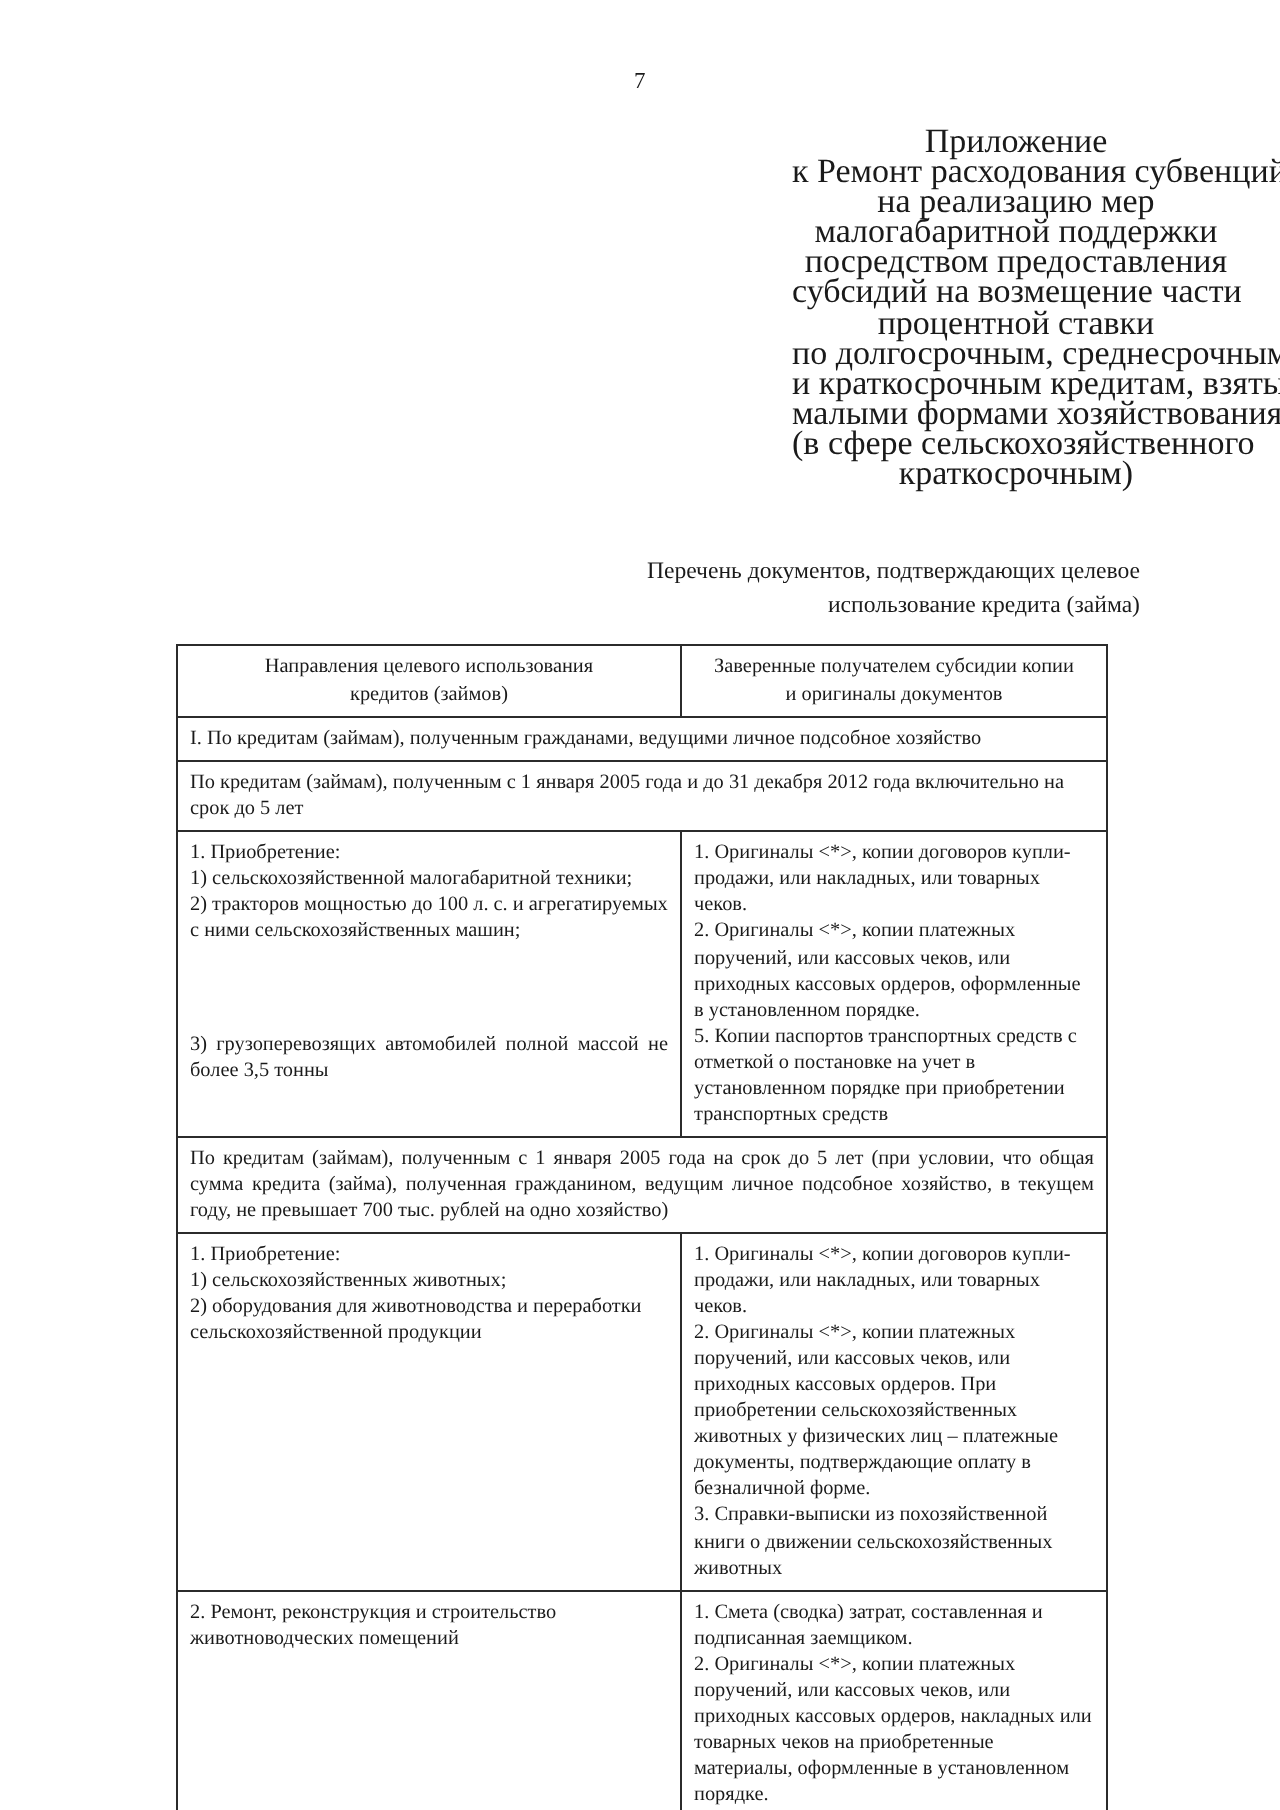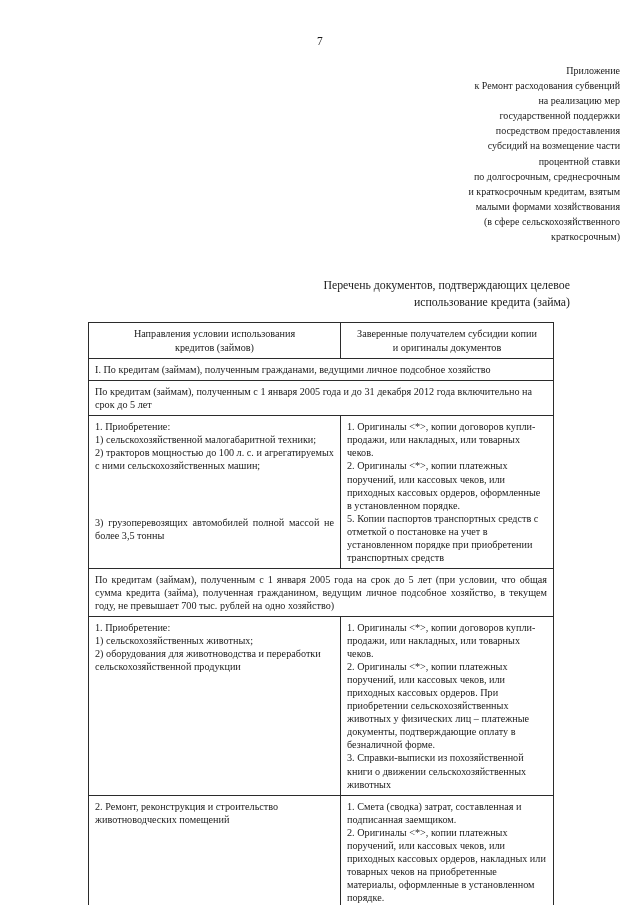--- a/index.html
+++ b/index.html
@@ -29,23 +29,23 @@
     text-align: center;
     font-size: 11.5px;
     line-height: 14px;
     letter-spacing: 0.2px;
   }
   .appendix-block {
     position: absolute;
     top: 63px;
     left: 396px;
     width: 224px;
-    font-size: 10px;
+    font-size: 17px;
     line-height: 15.1px;
-    text-align: right;
+    text-align: center;
   }
   .appendix-block div {
     white-space: nowrap;
   }
   .doc-title {
     position: absolute;
     top: 277px;
     left: 70px;
     width: 500px;
     text-align: right;
@@ -100,21 +100,21 @@
 <body>
 
 <div class="page">
 
   <div class="page-number">7</div>
 
   <div class="appendix-block">
     <div>Приложение</div>
     <div>к Ремонт расходования субвенций</div>
     <div>на реализацию мер</div>
-    <div>государственной поддержки</div>
+    <div>малогабаритной поддержки</div>
     <div>посредством предоставления</div>
     <div>субсидий на возмещение части</div>
     <div>процентной ставки</div>
     <div>по долгосрочным, среднесрочным</div>
     <div>и краткосрочным кредитам, взятым</div>
     <div>малыми формами хозяйствования</div>
     <div>(в сфере сельскохозяйственного</div>
     <div>краткосрочным)</div>
   </div>
 
@@ -124,21 +124,21 @@
   </div>
 
   <table class="main-table">
     <colgroup>
       <col class="c-left">
       <col class="c-right">
     </colgroup>
     <tbody>
       <tr>
         <td class="hdr">
-          <div>Направления условии использования</div>
+          <div>Направления целевого использования</div>
           <div>кредитов (займов)</div>
         </td>
         <td class="hdr">
           <div>Заверенные получателем субсидии копии</div>
           <div>и оригиналы документов</div>
         </td>
       </tr>
 
       <tr>
         <td class="fullwidth" colspan="2">

